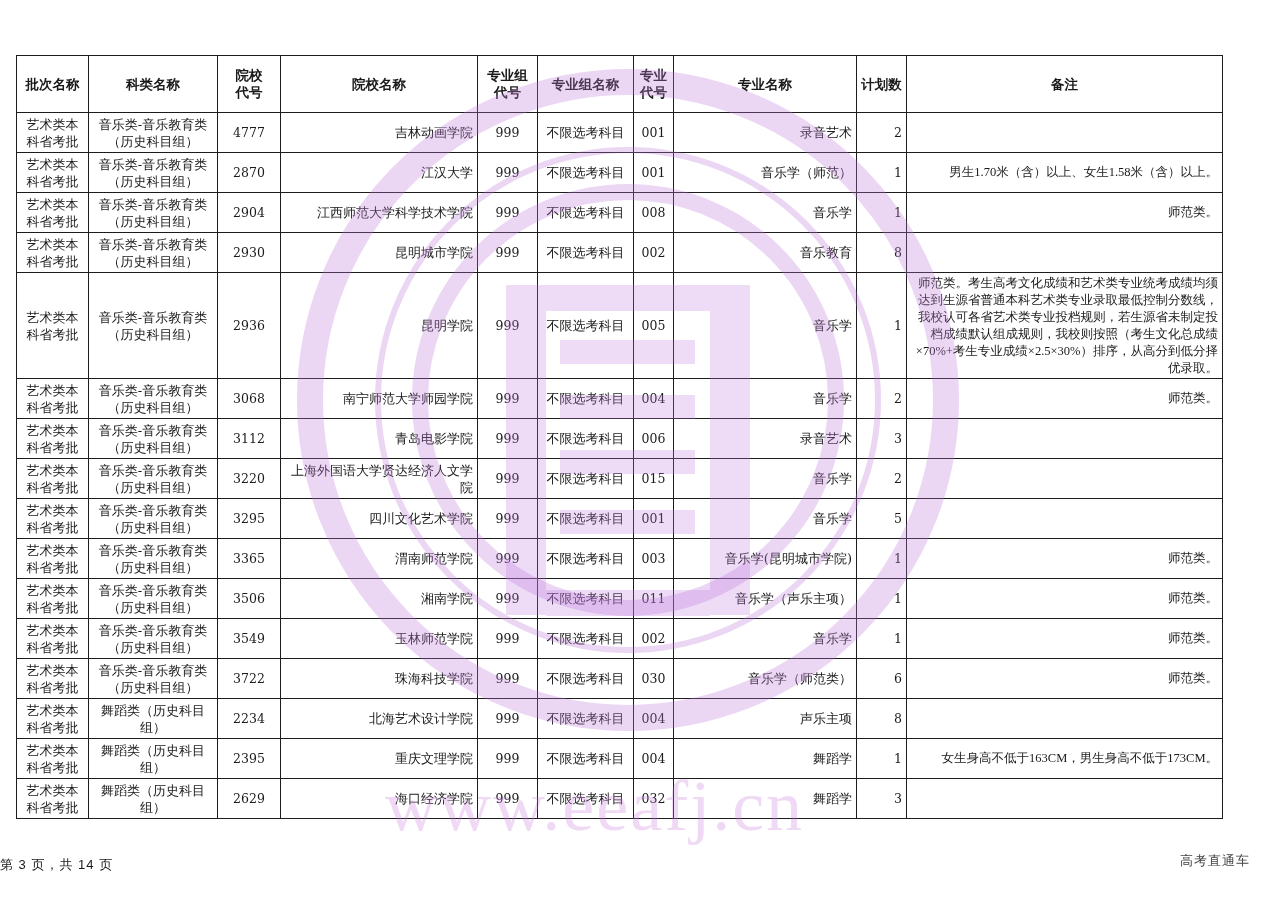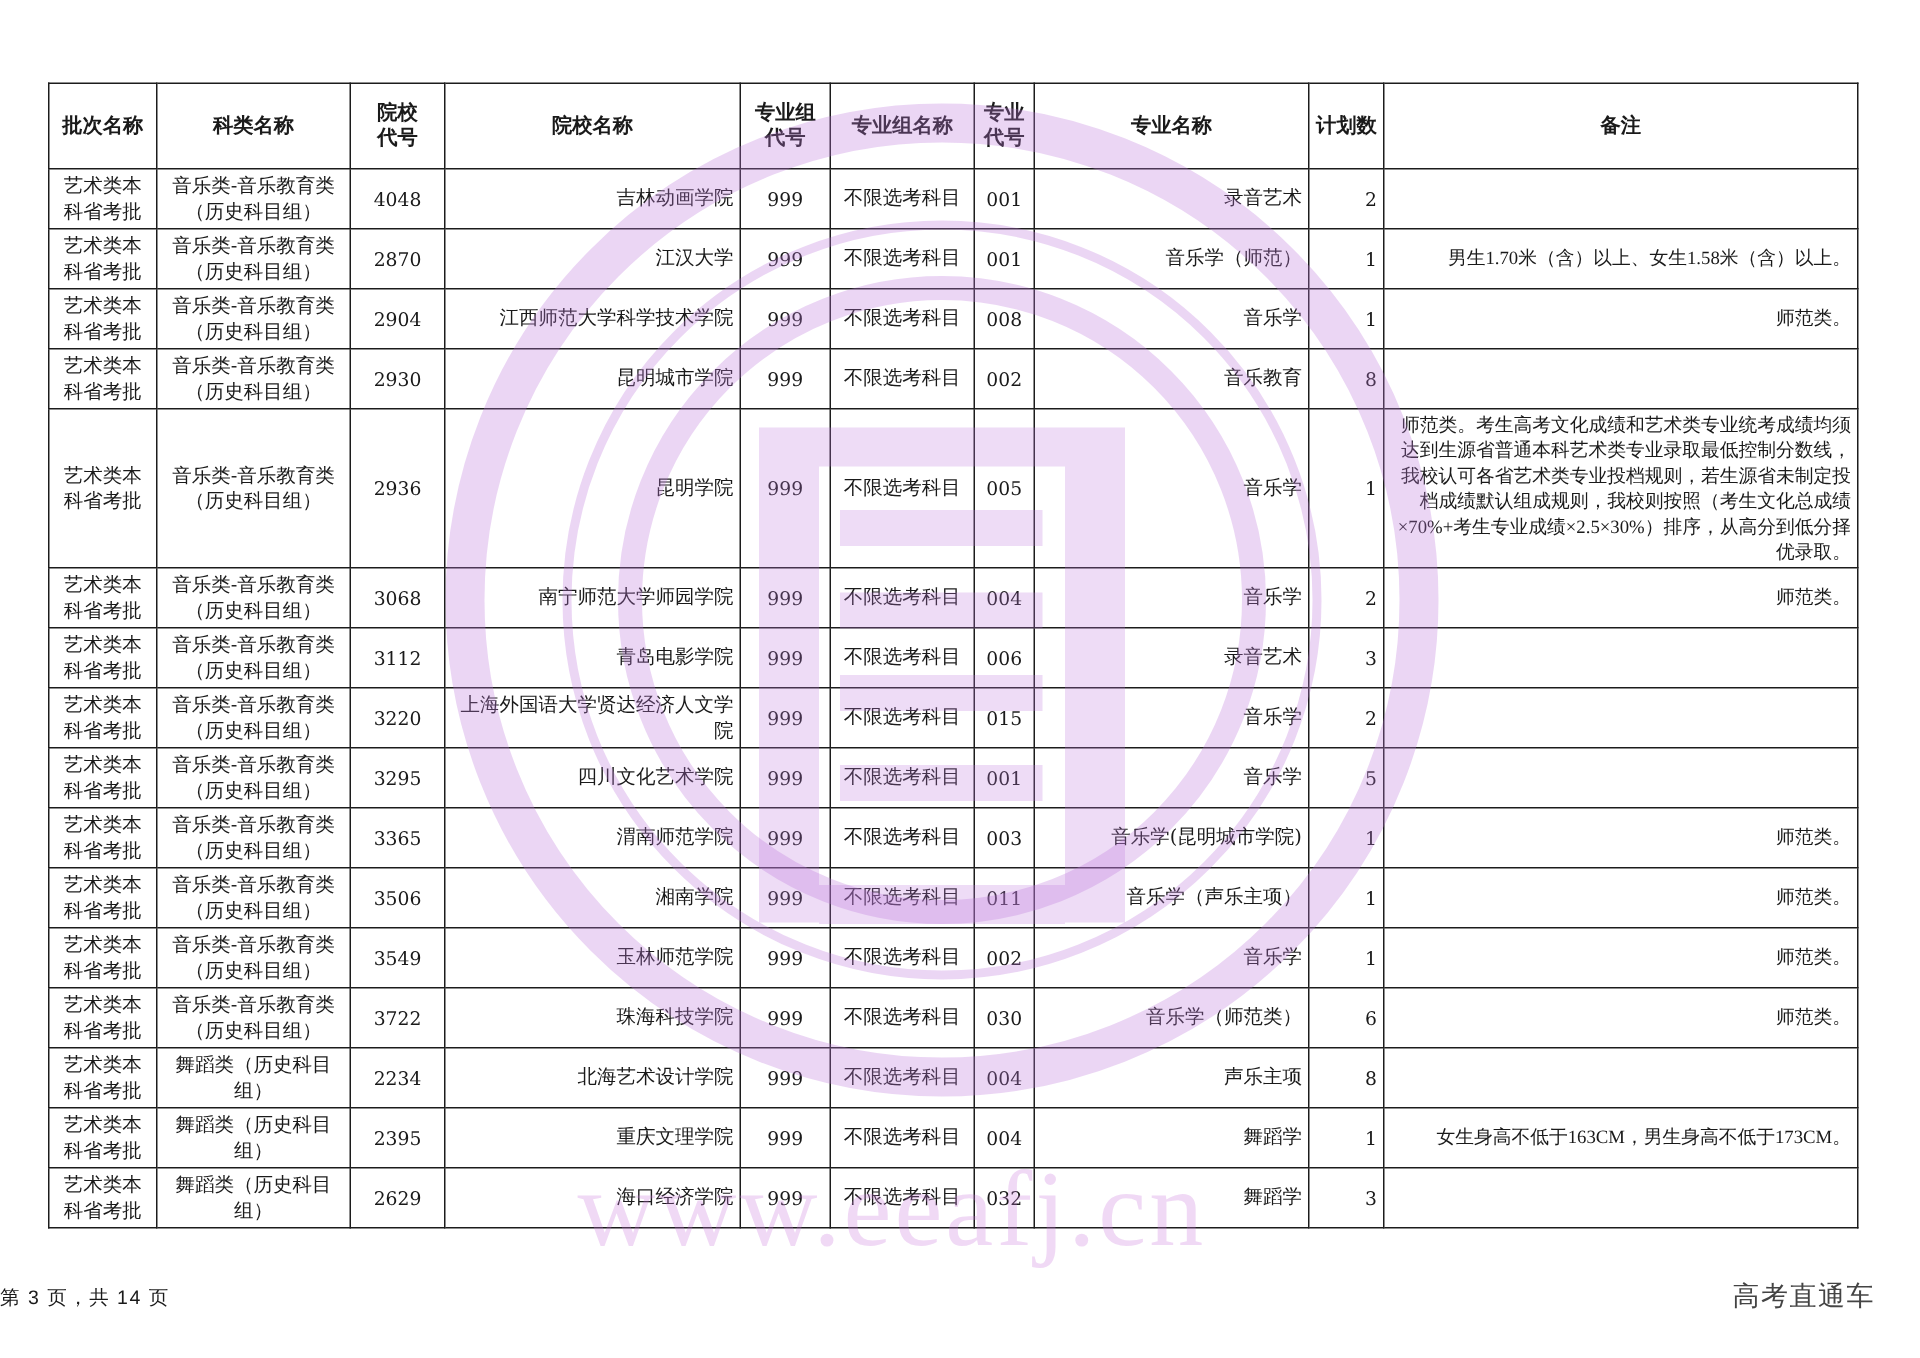--- a/index.html
+++ b/index.html
@@ -6,41 +6,41 @@
   body {
     width: 1280px; height: 905px; background: #ffffff; position: relative; overflow: hidden;
     font-family: "DejaVu Serif", "Liberation Serif", serif; color: #1a1a1a;
   }
   .watermark { position: absolute; left: 0; top: 0; width: 1280px; height: 905px; pointer-events: none; z-index: 2; }
   .wm-url {
     position: absolute; left: 385px; top: 765px; font-family: Liberation Serif, serif;
     font-size: 72px; letter-spacing: 2px; color: rgba(200,120,220,0.28); z-index: 2; pointer-events: none;
   }
   table.plan {
-    position: absolute; left: 32px; top: 55px; border-collapse: collapse; table-layout: fixed;
+    position: absolute; left: 16px; top: 55px; border-collapse: collapse; table-layout: fixed;
     width: 1206px; z-index: 1; font-size: 13px; padding-left: 19px;
   }
   table.plan th, table.plan td {
     border: 1.5px solid #1c1c1c; padding: 0 4px; line-height: 17px; overflow: hidden;
   }
   table.plan th { font-weight: bold; font-size: 13.5px; text-align: center; height: 56px; font-family: "DejaVu Sans", "Liberation Sans", sans-serif; }
   table.plan td { height: 39px; }
   td.c { text-align: center; }
   td.l { text-align: right; }
   td.r { text-align: right; padding-right: 16px; }
   td.num { font-family: "DejaVu Serif", "Liberation Serif", serif; font-size: 12.5px; }
   td.note { font-size: 12.5px; line-height: 16px; font-family: Liberation Serif, serif; }
   tr.tall td { height: 105px; }
   .footer-page {
     position: absolute; left: 0; width: 1280px; top: 856px; text-align: left; font-size: 13px; z-index: 3;
     font-family: Liberation Sans, sans-serif; letter-spacing: 1px;
   }
   .footer-brand {
     position: absolute; right: 30px; top: 852px; font-family: "DejaVu Sans", "Liberation Sans", sans-serif;
-    font-size: 18px; color: #444; z-index: 3; letter-spacing: 1px;
+    font-size: 13px; color: #444; z-index: 3; letter-spacing: 1px;
   }
 </style>
 </head>
 <body>
 
 <table class="plan">
   <colgroup>
     <col style="width:72px">
       <col style="width:129px">
       <col style="width:63px">
@@ -66,21 +66,21 @@
 代号</th>
       <th style="white-space:pre-line">专业名称</th>
       <th style="white-space:pre-line">计划数</th>
       <th style="white-space:pre-line">备注</th>
     </tr>
   </thead>
   <tbody id="tbody">
       <tr>
         <td class="c">艺术类本科省考批</td>
         <td class="c">音乐类-音乐教育类（历史科目组）</td>
-        <td class="c num">4048</td>
+        <td class="c num">4777</td>
         <td class="l">吉林动画学院</td>
         <td class="c num">999</td>
         <td class="c">不限选考科目</td>
         <td class="c num">001</td>
         <td class="l">录音艺术</td>
         <td class="r num">2</td>
         <td class="l note"></td>
       </tr>
       <tr>
         <td class="c">艺术类本科省考批</td>

